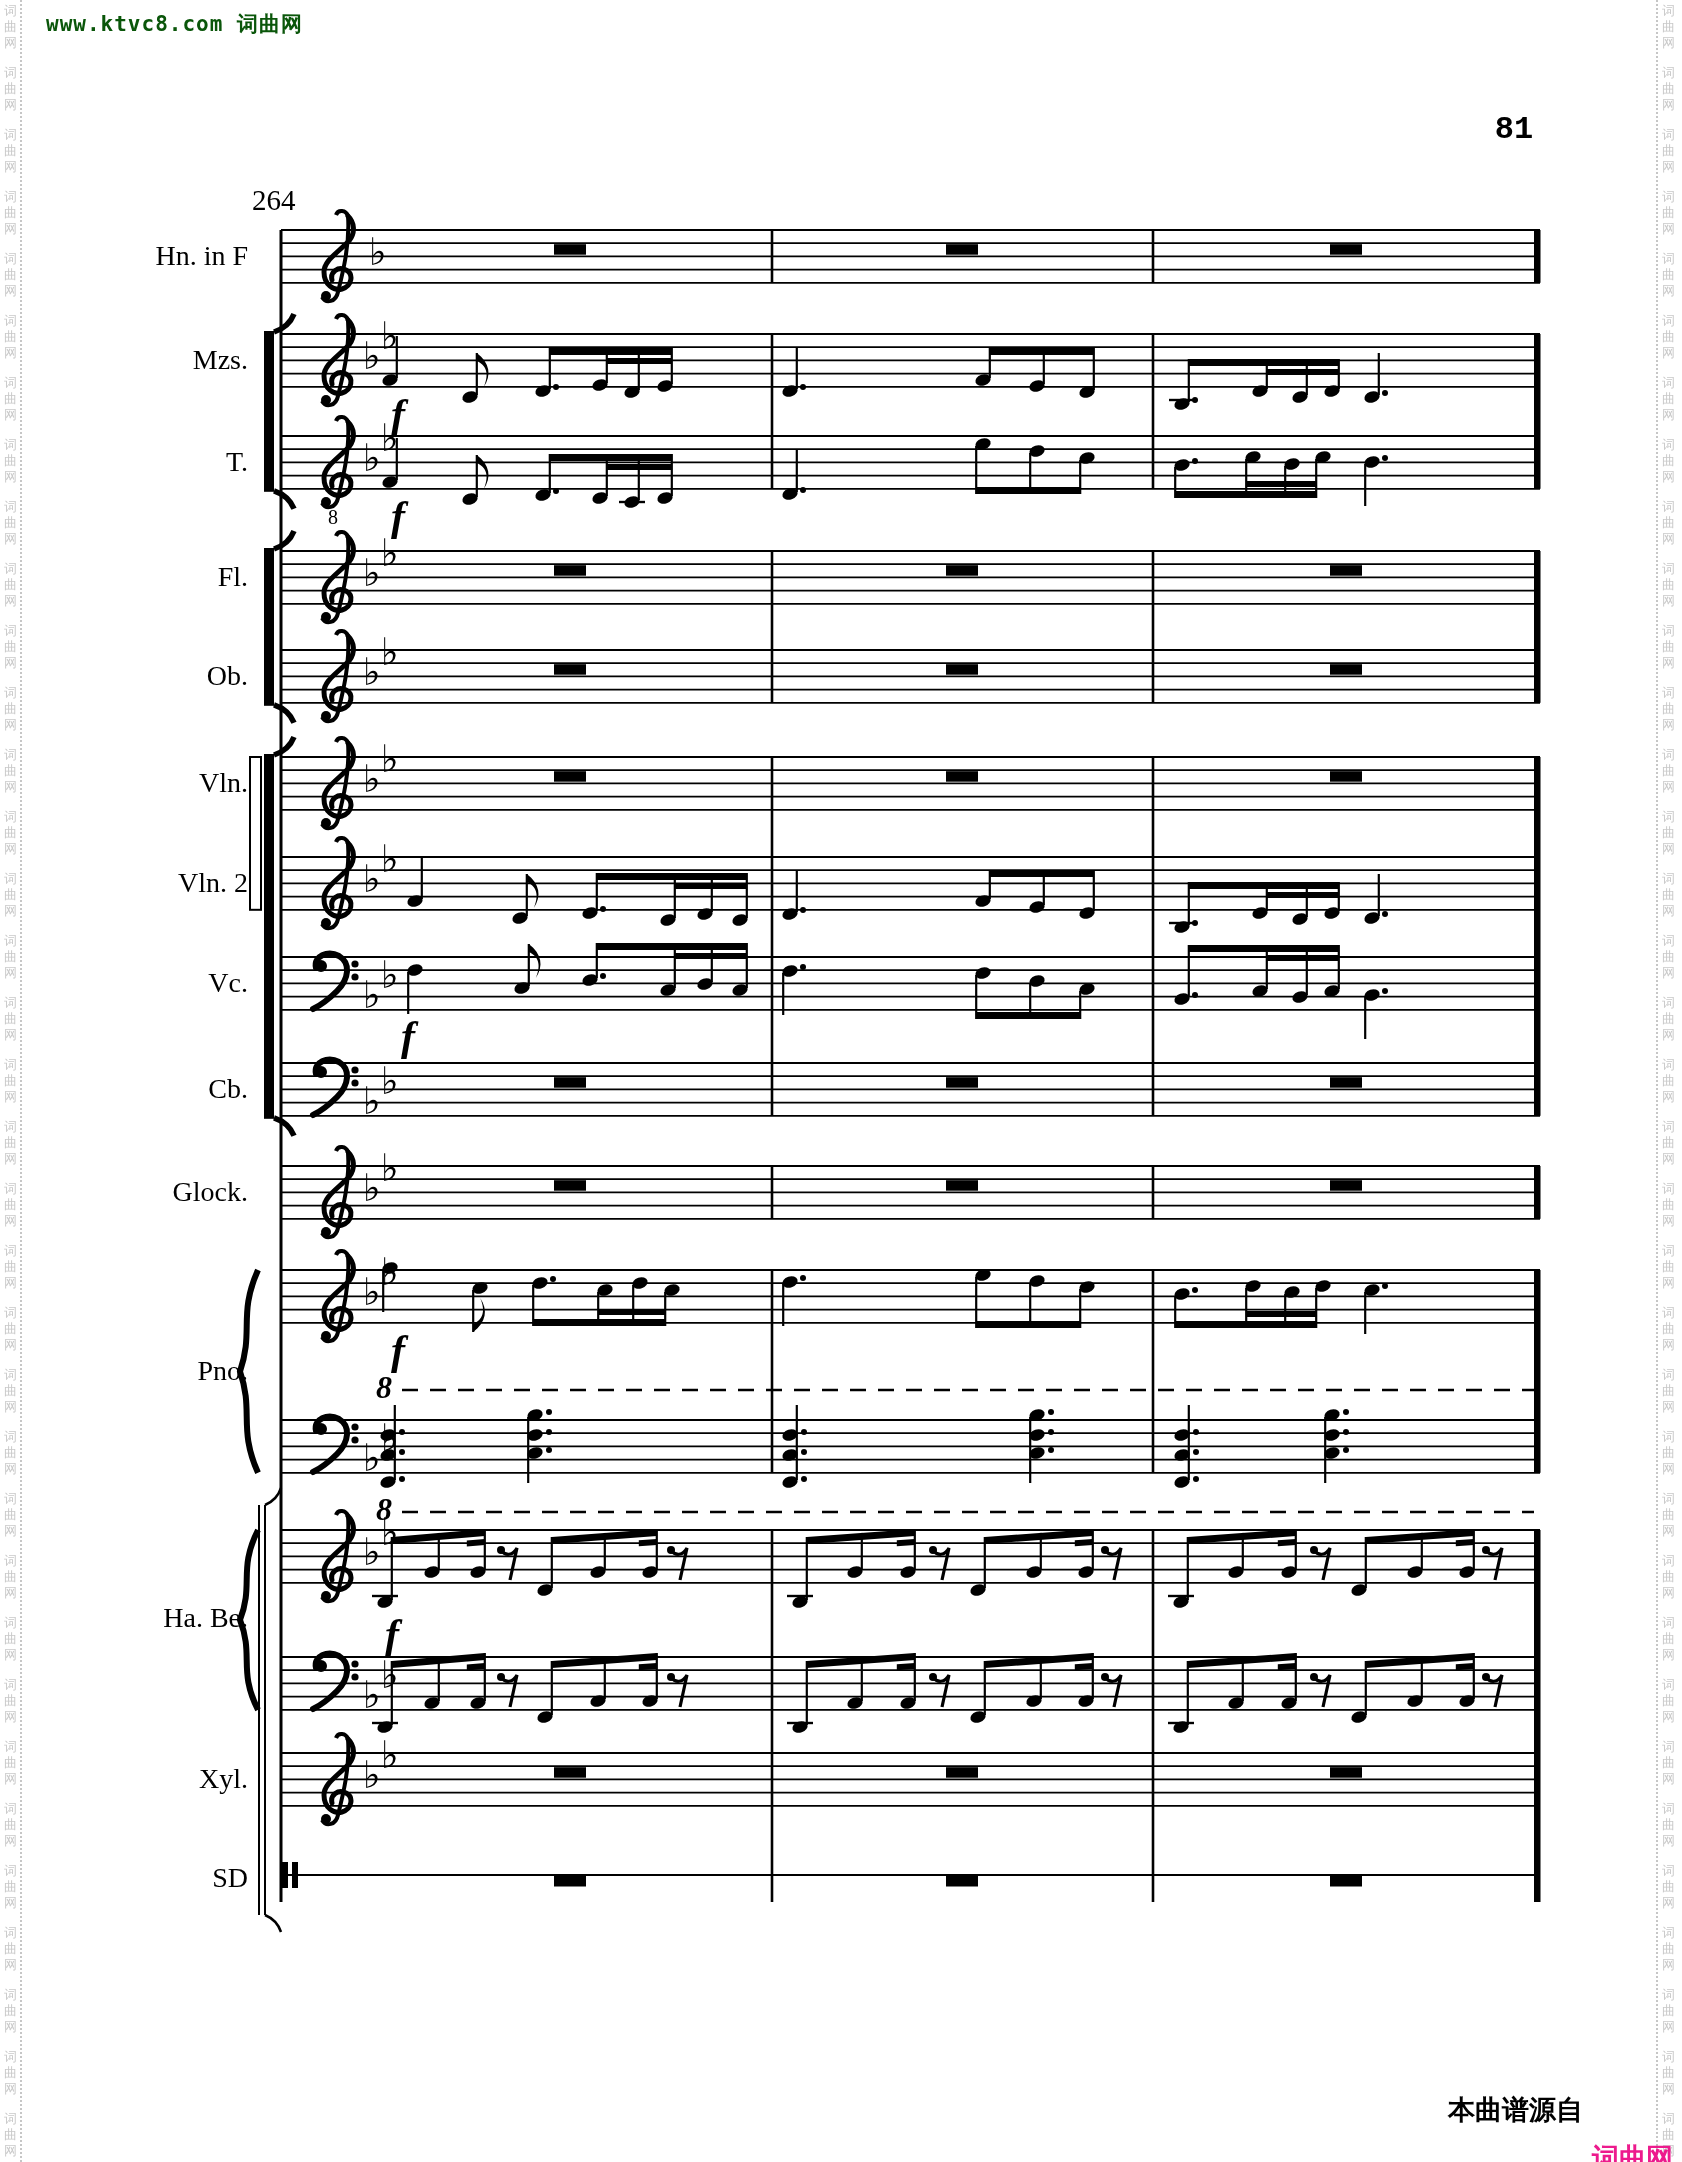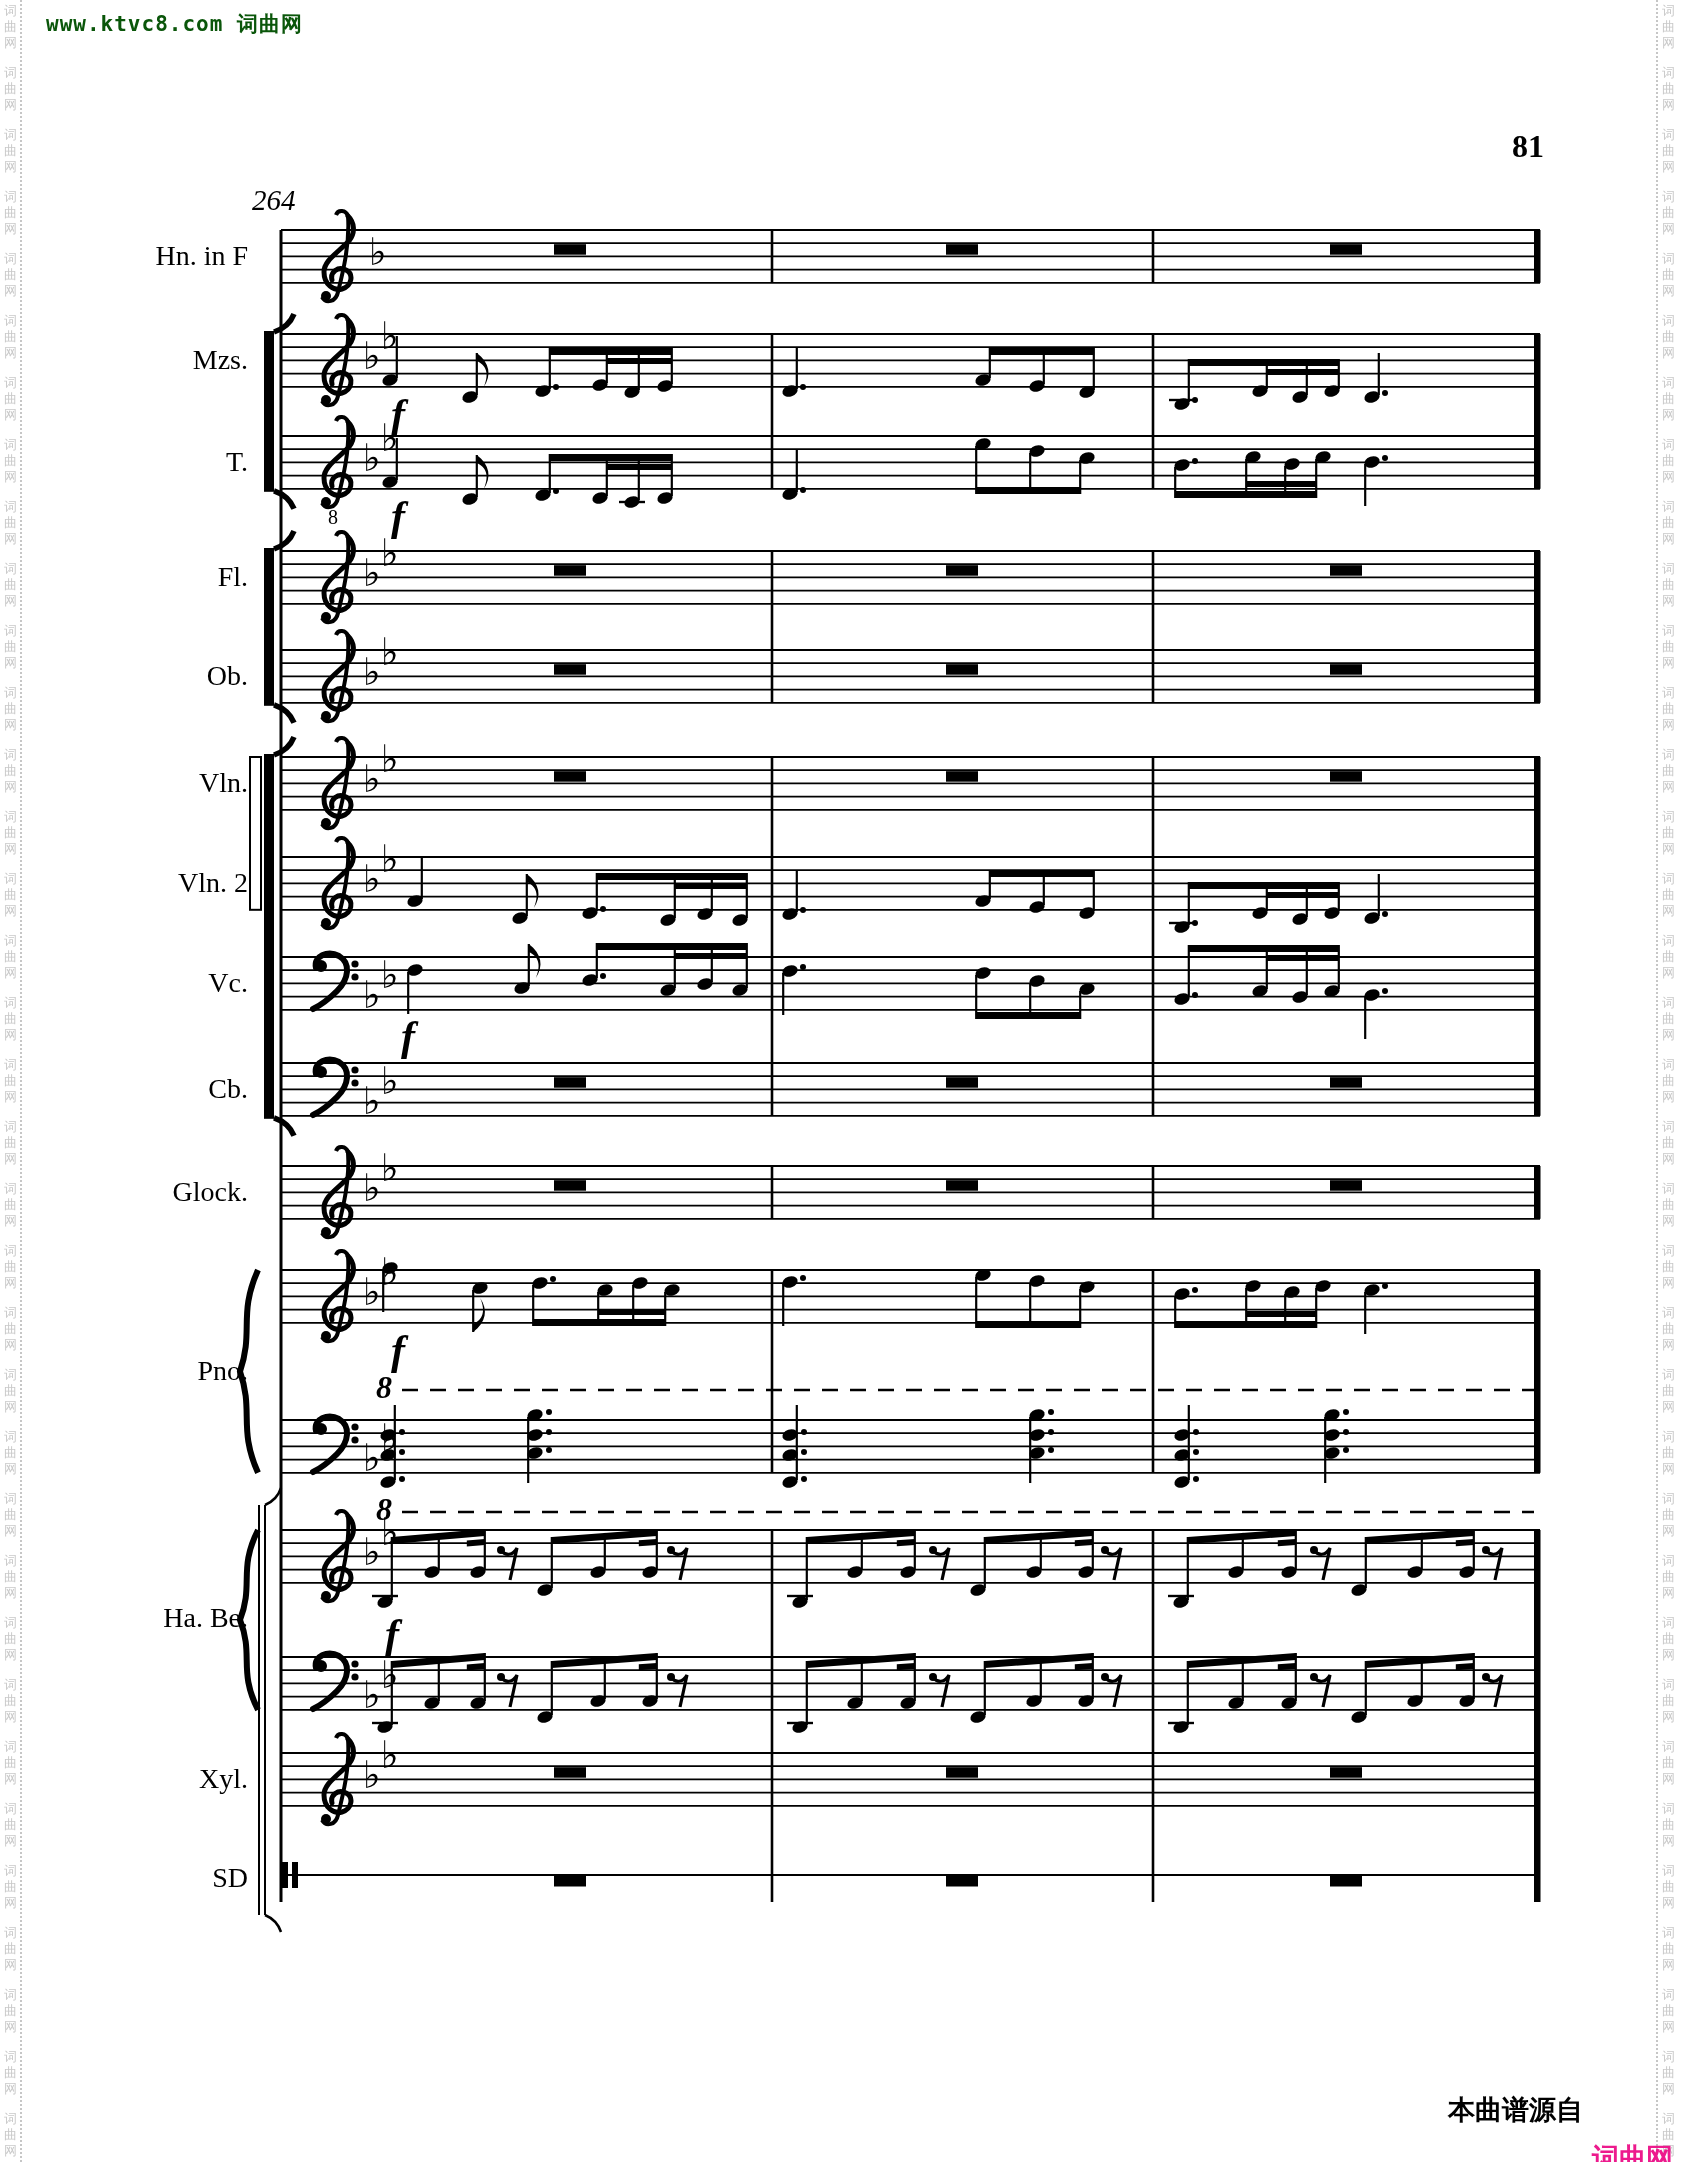--- a/index.html
+++ b/index.html
@@ -1,22 +1,22 @@
 <!DOCTYPE html>
 <html><head>
 <meta charset="utf-8">
 <style>
   html,body{margin:0;padding:0;background:#888;}
   .page{position:relative;width:1682px;height:2162px;background:#ffffff;overflow:hidden;
         font-family:"Liberation Serif",serif;}
   .abs{position:absolute;}
   .wm-header{left:46px;top:10px;font-family:"DejaVu Sans Mono",monospace;font-size:21px;
              font-weight:bold;color:#0a560a;letter-spacing:1px;white-space:nowrap;}
-  .page-number{left:1484px;top:128px;width:60px;font-size:32px;font-weight:bold;text-align:right;color:#000;}
-  .measure-number{left:252px;top:184px;font-size:29px;font-style:italic;color:#000;}
+  .page-number{left:1484px;top:111px;width:60px;font-size:32px;font-weight:bold;text-align:center;color:#000;font-family:Liberation Mono, monospace;}
+  .measure-number{left:252px;top:184px;font-size:29px;color:#000;}
   .staff-label{width:248px;text-align:right;font-size:28px;color:#000;line-height:36px;height:36px;}
   .dotline{top:0;width:0;height:2162px;border-left:2px dotted #c6c6c6;}
   .footer{top:2092px;font-size:27px;font-weight:bold;font-family:"Liberation Sans",sans-serif;white-space:nowrap;}
   .footer-note{left:1448px;color:#000;}
   .footer-brand{left:1592px;}
   .wm-side-char{position:absolute;font-size:13px;color:#c9c9c9;font-family:"Liberation Sans",sans-serif;}
   svg text{user-select:none;}
 </style>
 </head>
 <body>

